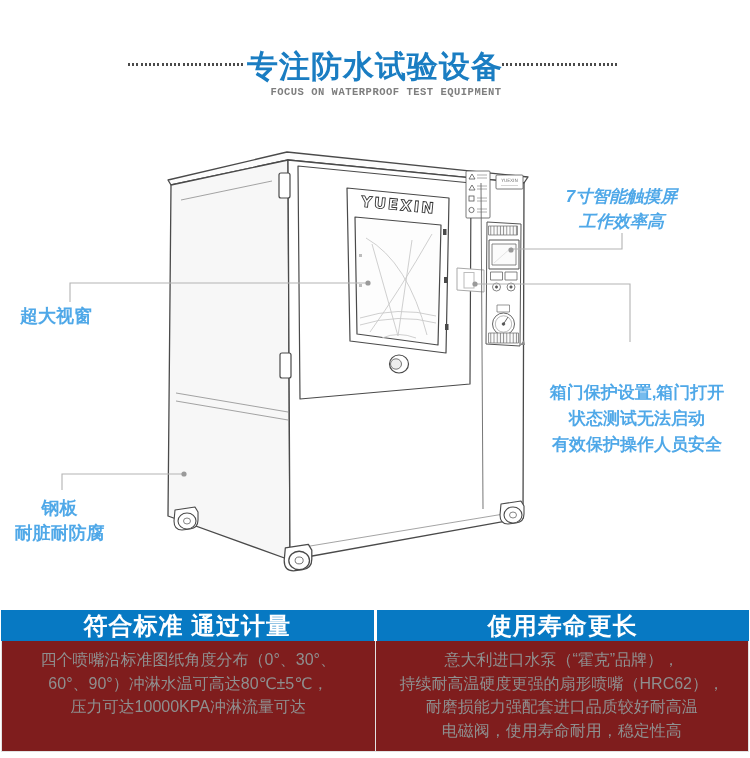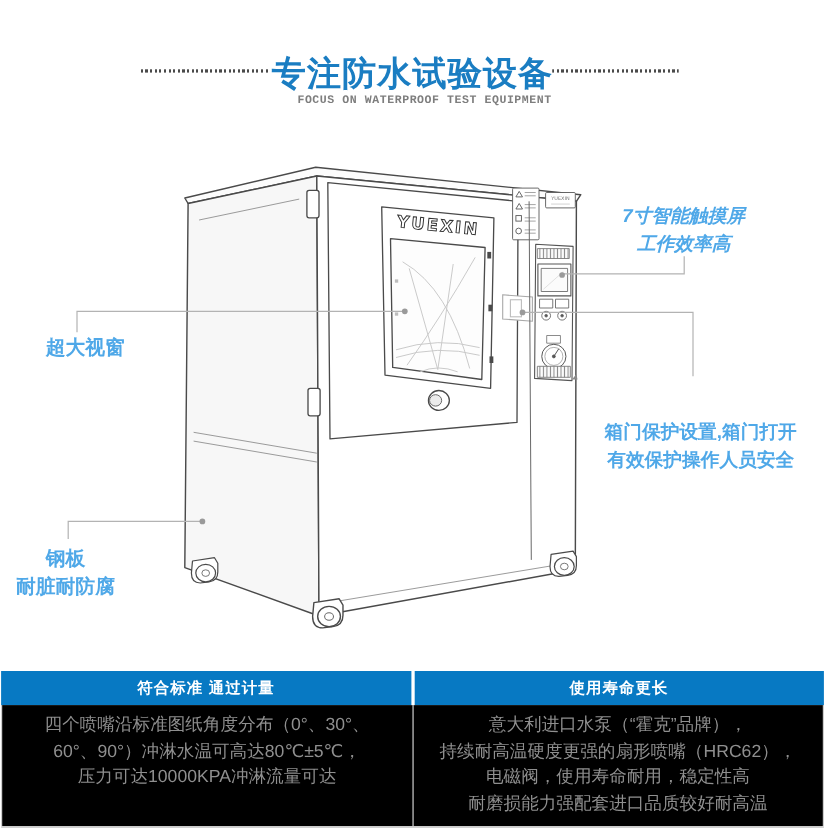--- a/index.html
+++ b/index.html
@@ -23,30 +23,30 @@
     font-family:"Liberation Mono","DejaVu Sans Mono",monospace;
     font-size:10.5px;color:#7e7e7e;letter-spacing:0.5px;font-weight:700;
   }
   
   .machine-svg{position:absolute;left:0;top:0;width:750px;height:758px;}
   .callout{
     position:absolute;color:#4fa8e8;font-weight:700;font-size:17px;line-height:26px;
   }
   .callout div{white-space:nowrap;}
   .callout-touchscreen{left:534px;top:184px;width:175px;text-align:center;line-height:25px;font-style:italic;}
-  .callout-window{left:20px;top:303px;width:115px;text-align:center;font-size:18px;}
+  .callout-window{left:20px;top:303px;width:115px;font-size:18px;}
   .callout-door{left:528px;top:342px;width:218px;text-align:center;margin-top:38px;}
   .callout-steel{left:2px;top:496px;width:115px;text-align:center;font-size:18px;line-height:25px;}
   
   .features{position:absolute;left:1px;top:610px;width:748px;}
   .band{display:flex;height:31px;background:#0779c3;}
   .band-cell{flex:1;display:flex;align-items:center;justify-content:center;
-    color:#ffffff;font-size:14px;font-weight:700;letter-spacing:1px;}
+    color:#ffffff;font-size:24px;font-weight:700;letter-spacing:1px;}
   .band-divider{width:3px;background:#ffffff;}
-  .feature-body{display:flex;border:1px solid #e2e2e2;border-top:none;background:#000000;}
+  .feature-body{display:flex;border:1px solid #e2e2e2;border-top:none;background:#7f1d1d;}
   .feature-col{flex:1;padding:7px 4px 9px;text-align:center;color:#8f8f8f;
     font-size:16px;line-height:23.5px;}
   .col-divider{width:1px;background:#e2e2e2;}
 </style>
 </head>
 <body>
 
 <div class="canvas">
 
   <div class="dotted-line dotted-left"></div>
@@ -195,20 +195,21 @@
 
   <div class="callout callout-touchscreen">
     <div>7寸智能触摸屏</div>
     <div>工作效率高</div>
   </div>
   <div class="callout callout-window">
     <div>超大视窗</div>
   </div>
   <div class="callout callout-door">
     <div>箱门保护设置,箱门打开</div>
+    <div>状态测试无法启动</div>
     <div>有效保护操作人员安全</div>
   </div>
   <div class="callout callout-steel">
     <div>钢板</div>
     <div>耐脏耐防腐</div>
   </div>
 
   <div class="features">
     <div class="band">
       <div class="band-cell">符合标准 通过计量</div>
@@ -218,19 +219,19 @@
     <div class="feature-body">
       <div class="feature-col">
         <div>四个喷嘴沿标准图纸角度分布（0°、30°、</div>
         <div>60°、90°）冲淋水温可高达80℃±5℃，</div>
         <div>压力可达10000KPA冲淋流量可达</div>
       </div>
       <div class="col-divider"></div>
       <div class="feature-col">
         <div>意大利进口水泵（“霍克”品牌），</div>
         <div>持续耐高温硬度更强的扇形喷嘴（HRC62），</div>
+        <div>耐磨损能力强配套进口品质较好耐高温</div>
         <div>电磁阀，使用寿命耐用，稳定性高</div>
-        <div>耐磨损能力强配套进口品质较好耐高温</div>
       </div>
     </div>
   </div>
 
 </div>
 
 </body></html>

